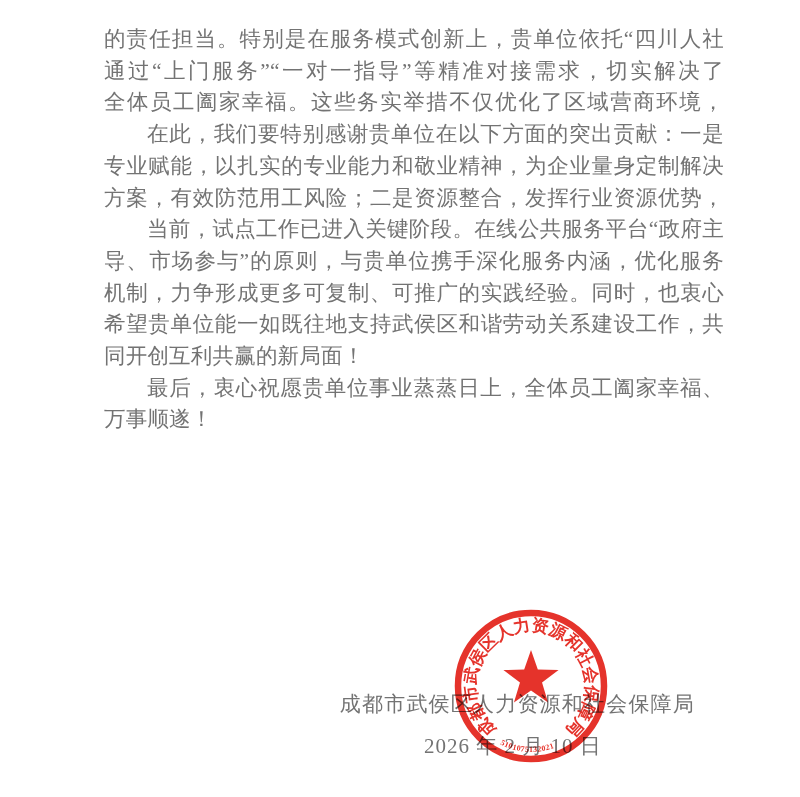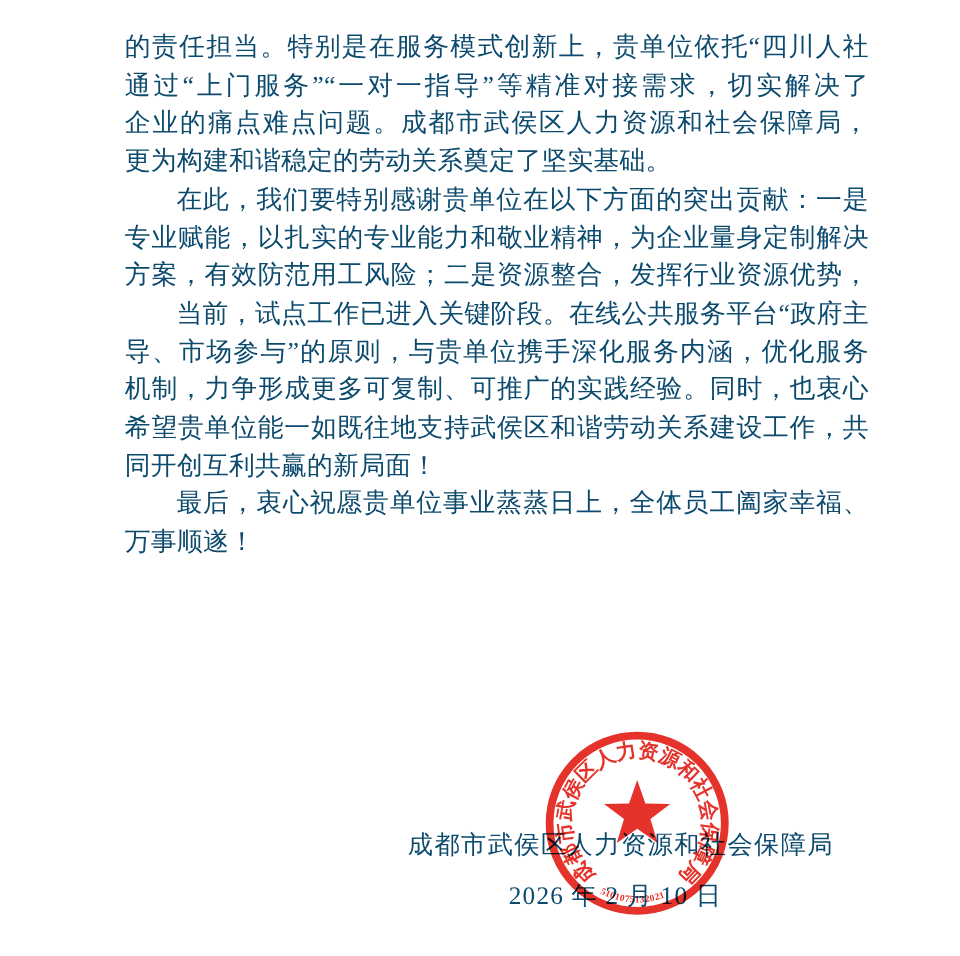--- a/index.html
+++ b/index.html
@@ -3,21 +3,21 @@
 <meta charset="utf-8">
 <style>
   html, body { margin: 0; padding: 0; background: #ffffff; }
   .page {
     position: relative;
     width: 800px;
     height: 797px;
     background: #ffffff;
     overflow: hidden;
     font-family: "Liberation Serif", "DejaVu Serif", serif;
-    color: #0c4a6e;
+    color: #737373;
   }
   .letter-body {
     position: absolute;
     left: 104px;
     top: 24px;
     width: 620px;
     font-size: 21.5px;
     line-height: 31.7px;
     letter-spacing: 0.2px;
   }
@@ -60,22 +60,21 @@
   }
 </style>
 </head>
 <body>
 
 <div class="page">
 
   <div class="letter-body">
     <div class="ln">的责任担当。特别是在服务模式创新上，贵单位依托“四川人社</div>
     <div class="ln">通过“上门服务”“一对一指导”等精准对接需求，切实解决了</div>
-    <div class="ln">企业的痛点难点问题。成都市武侯区人力资源和社会保障局，</div>
-    <div class="ln last">更为构建和谐稳定的劳动关系奠定了坚实基础。</div>
+    <div class="ln">全体员工阖家幸福。这些务实举措不仅优化了区域营商环境，</div>
 
     <div class="ln ind">在此，我们要特别感谢贵单位在以下方面的突出贡献：一是</div>
     <div class="ln">专业赋能，以扎实的专业能力和敬业精神，为企业量身定制解决</div>
     <div class="ln">方案，有效防范用工风险；二是资源整合，发挥行业资源优势，</div>
 
     <div class="ln ind">当前，试点工作已进入关键阶段。在线公共服务平台“政府主</div>
     <div class="ln">导、市场参与”的原则，与贵单位携手深化服务内涵，优化服务</div>
     <div class="ln">机制，力争形成更多可复制、可推广的实践经验。同时，也衷心</div>
     <div class="ln">希望贵单位能一如既往地支持武侯区和谐劳动关系建设工作，共</div>
     <div class="ln last">同开创互利共赢的新局面！</div>

